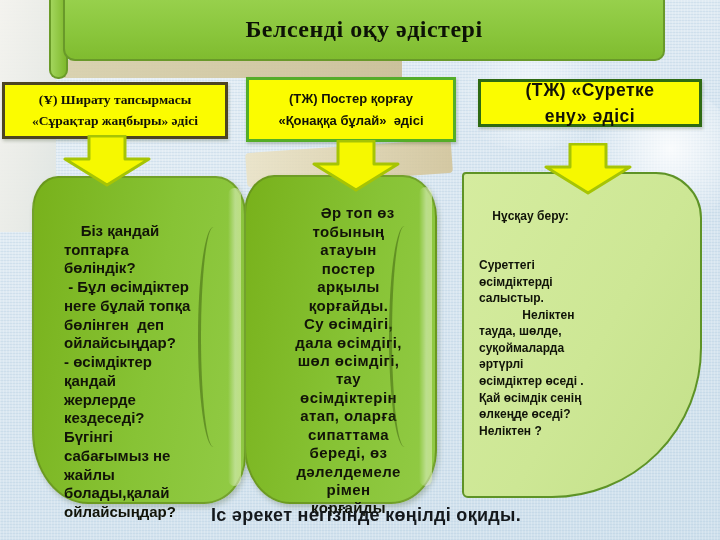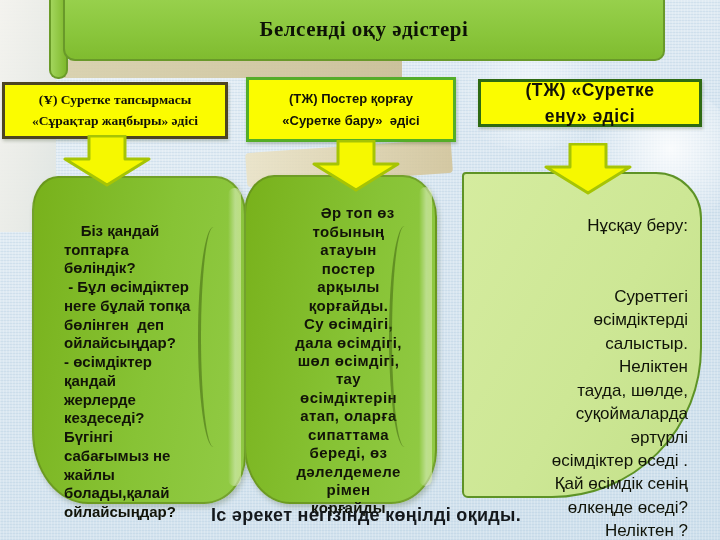--- a/index.html
+++ b/index.html
@@ -26,21 +26,21 @@
     background:radial-gradient(circle at 50% 50%, rgba(250,253,255,.7), rgba(214,230,242,0) 70%);}
 
   
   .title-pole{position:absolute;left:49px;top:0;width:15px;height:77px;z-index:2;
     background:linear-gradient(90deg,#a2d55c,#7fb92c);
     border:2px solid #6a9b28;border-top:none;border-radius:0 0 9px 9px;}
   .title-bar{position:absolute;left:63px;top:0;width:602px;height:61px;z-index:2;
     background:linear-gradient(180deg,#97d04c 0%,#8ac63c 55%,#80bc2f 100%);
     border:2px solid #69992a;border-top:none;border-radius:0 0 10px 12px;
     display:flex;align-items:center;justify-content:center;box-sizing:border-box;}
-  .title-text{font-family:"Liberation Serif",serif;font-weight:700;font-size:21px;
+  .title-text{font-family:"Liberation Serif",serif;font-weight:700;font-size:24px;
     color:#0d1206;letter-spacing:.5px;}
 
   
   .callout{position:absolute;z-index:4;background:#fbfc00;color:#121208;font-weight:700;
     display:flex;align-items:center;justify-content:center;text-align:center;
     white-space:pre-wrap;box-sizing:border-box;box-shadow:1px 2px 3px rgba(40,60,20,.25);}
   .c1{left:2px;top:82px;width:226px;height:57px;border:3px solid #4d4521;
     font-family:"Liberation Serif",serif;font-size:13.5px;line-height:1.55;}
   .c2{left:246px;top:77px;width:210px;height:65px;border:3px solid #54ad28;
     font-size:13px;line-height:1.65;}
@@ -65,22 +65,22 @@
     border-left:3px solid rgba(58,92,14,.5);border-radius:50% / 50%;}
   .box1{left:8px;top:176px;width:214px;height:328px;
     border-radius:26px 30px 42px 56px / 34px 38px 48px 72px;
     padding:25px 30px 0 30px;font-size:15px;line-height:1.25;text-align:left;margin-left:24px;}
   .box2{left:244px;top:175px;width:193px;height:329px;
     border-radius:30px 34px 46px 46px / 38px 42px 54px 58px;
     padding:9px 12px 0 28px;font-size:15px;line-height:1.23;text-align:center;letter-spacing:.4px;}
   .box3{position:absolute;z-index:3;left:462px;top:172px;width:240px;height:326px;box-sizing:border-box;
     background:linear-gradient(120deg,#d5ec9f 0%,#cde795 55%,#c3e089 100%);
     border:2px solid #5e9326;border-radius:4px 46px 150px 6px;
-    padding:17px 12px 0 15px;font-size:17px;line-height:1.38;font-weight:400;
-    color:#101308;white-space:pre-wrap;text-align:right;}
+    padding:17px 12px 0 15px;font-size:12px;line-height:1.38;font-weight:700;
+    color:#101308;white-space:pre-wrap;text-align:left;}
 
   
   .caption{position:absolute;z-index:4;left:12px;right:0;top:505px;text-align:center;
     font-size:18px;font-weight:700;color:#14181c;letter-spacing:.3px;}
 </style>
 </head>
 <body>
 
 <div class="slide">
 
@@ -89,26 +89,26 @@
   <div class="patch patch-book"></div>
   <div class="patch patch-ice"></div>
   <div class="patch patch-ice2"></div>
 
   <div class="title-pole"></div>
   <div class="title-bar">
     <span class="title-text">Белсенді оқу әдістері</span>
   </div>
 
   <div class="callout c1">
-    <span>(Ұ) Суретке тапсырмасы
+    <span>(Ұ) Ширату тапсырмасы
 «Сұрақтар жаңбыры» әдісі</span>
   </div>
   <div class="callout c2">
     <span>(ТЖ) Постер қорғау
-«Суретке бару»  әдісі</span>
+«Қонаққа бұлай»  әдісі</span>
   </div>
   <div class="callout c3">
     <span>(ТЖ) «Суретке
 ену» әдісі</span>
   </div>
 
   <svg class="arrow a1" viewBox="0 0 88 52">
     <polygon points="26,1 62,1 62,24 86,24 44,50 2,24 26,24" fill="#f6f800" stroke="#a6c405" stroke-width="3" stroke-linejoin="round"></polygon>
   </svg>
   <svg class="arrow a2" viewBox="0 0 88 52">

